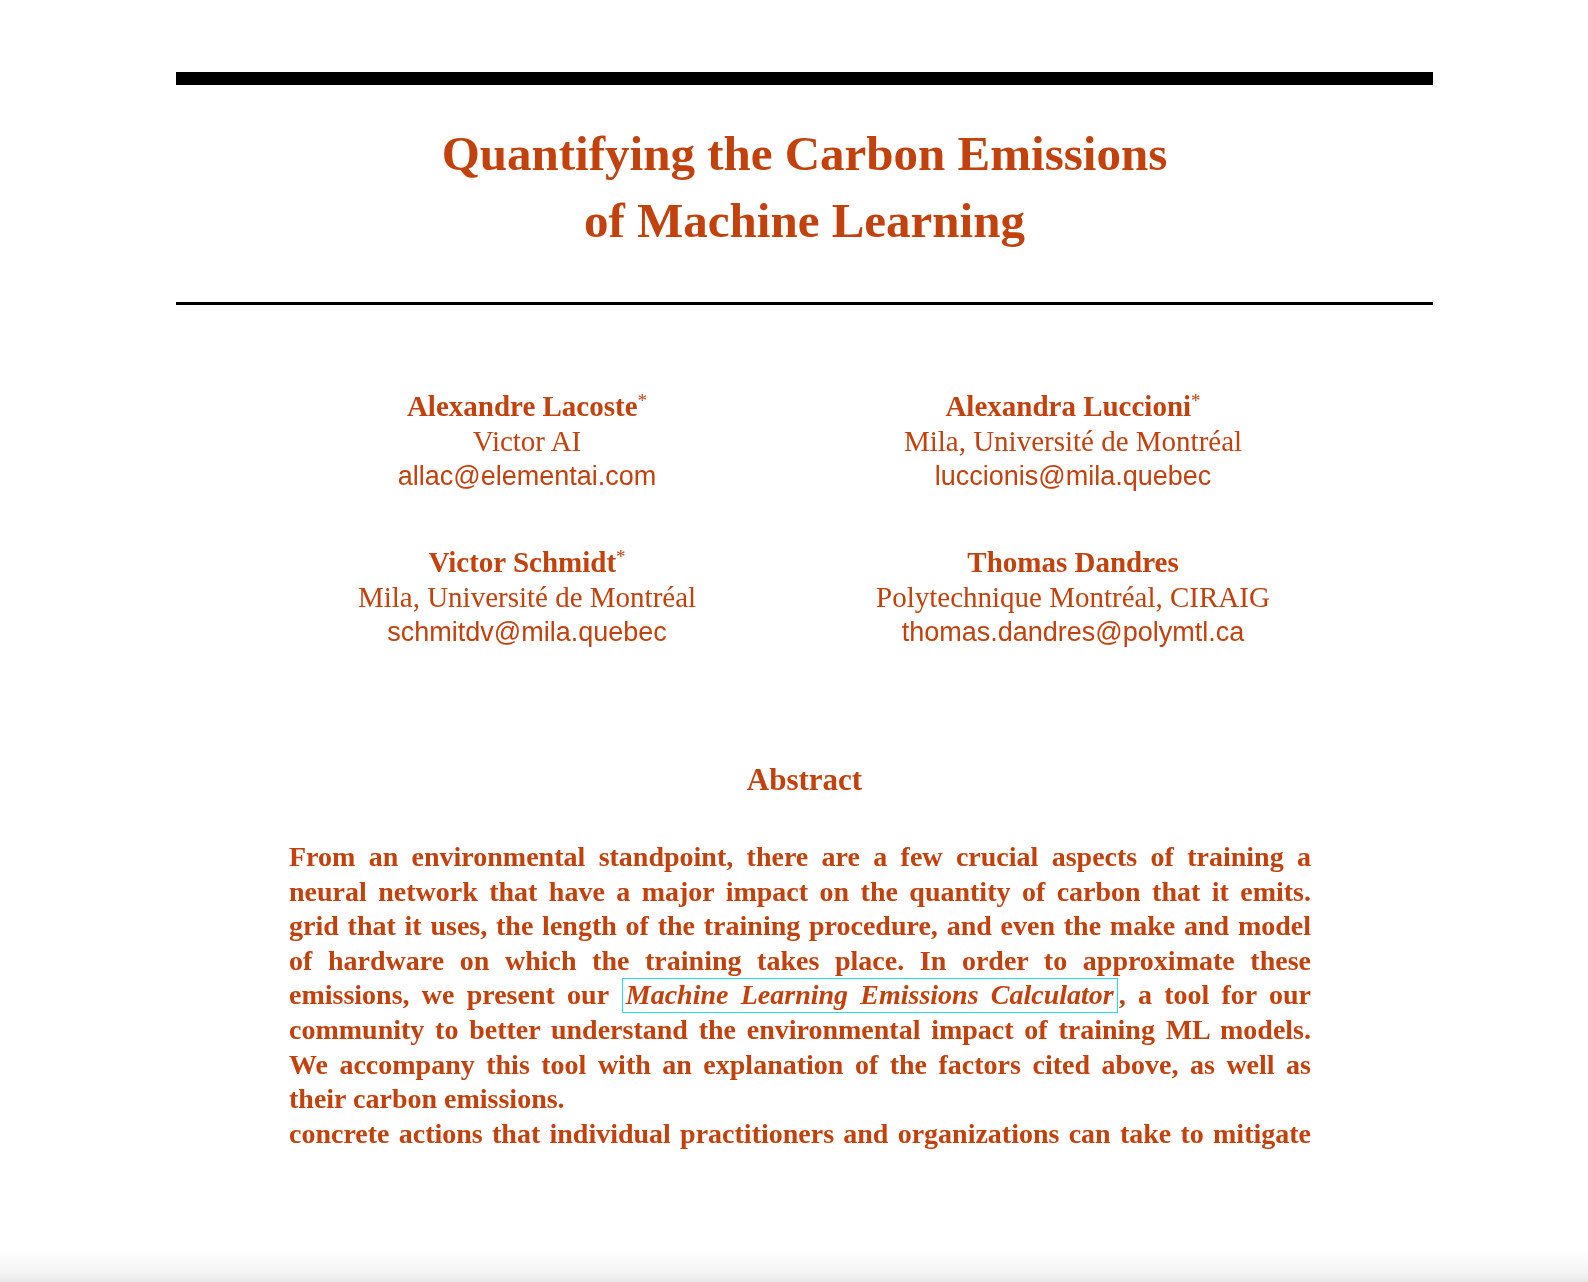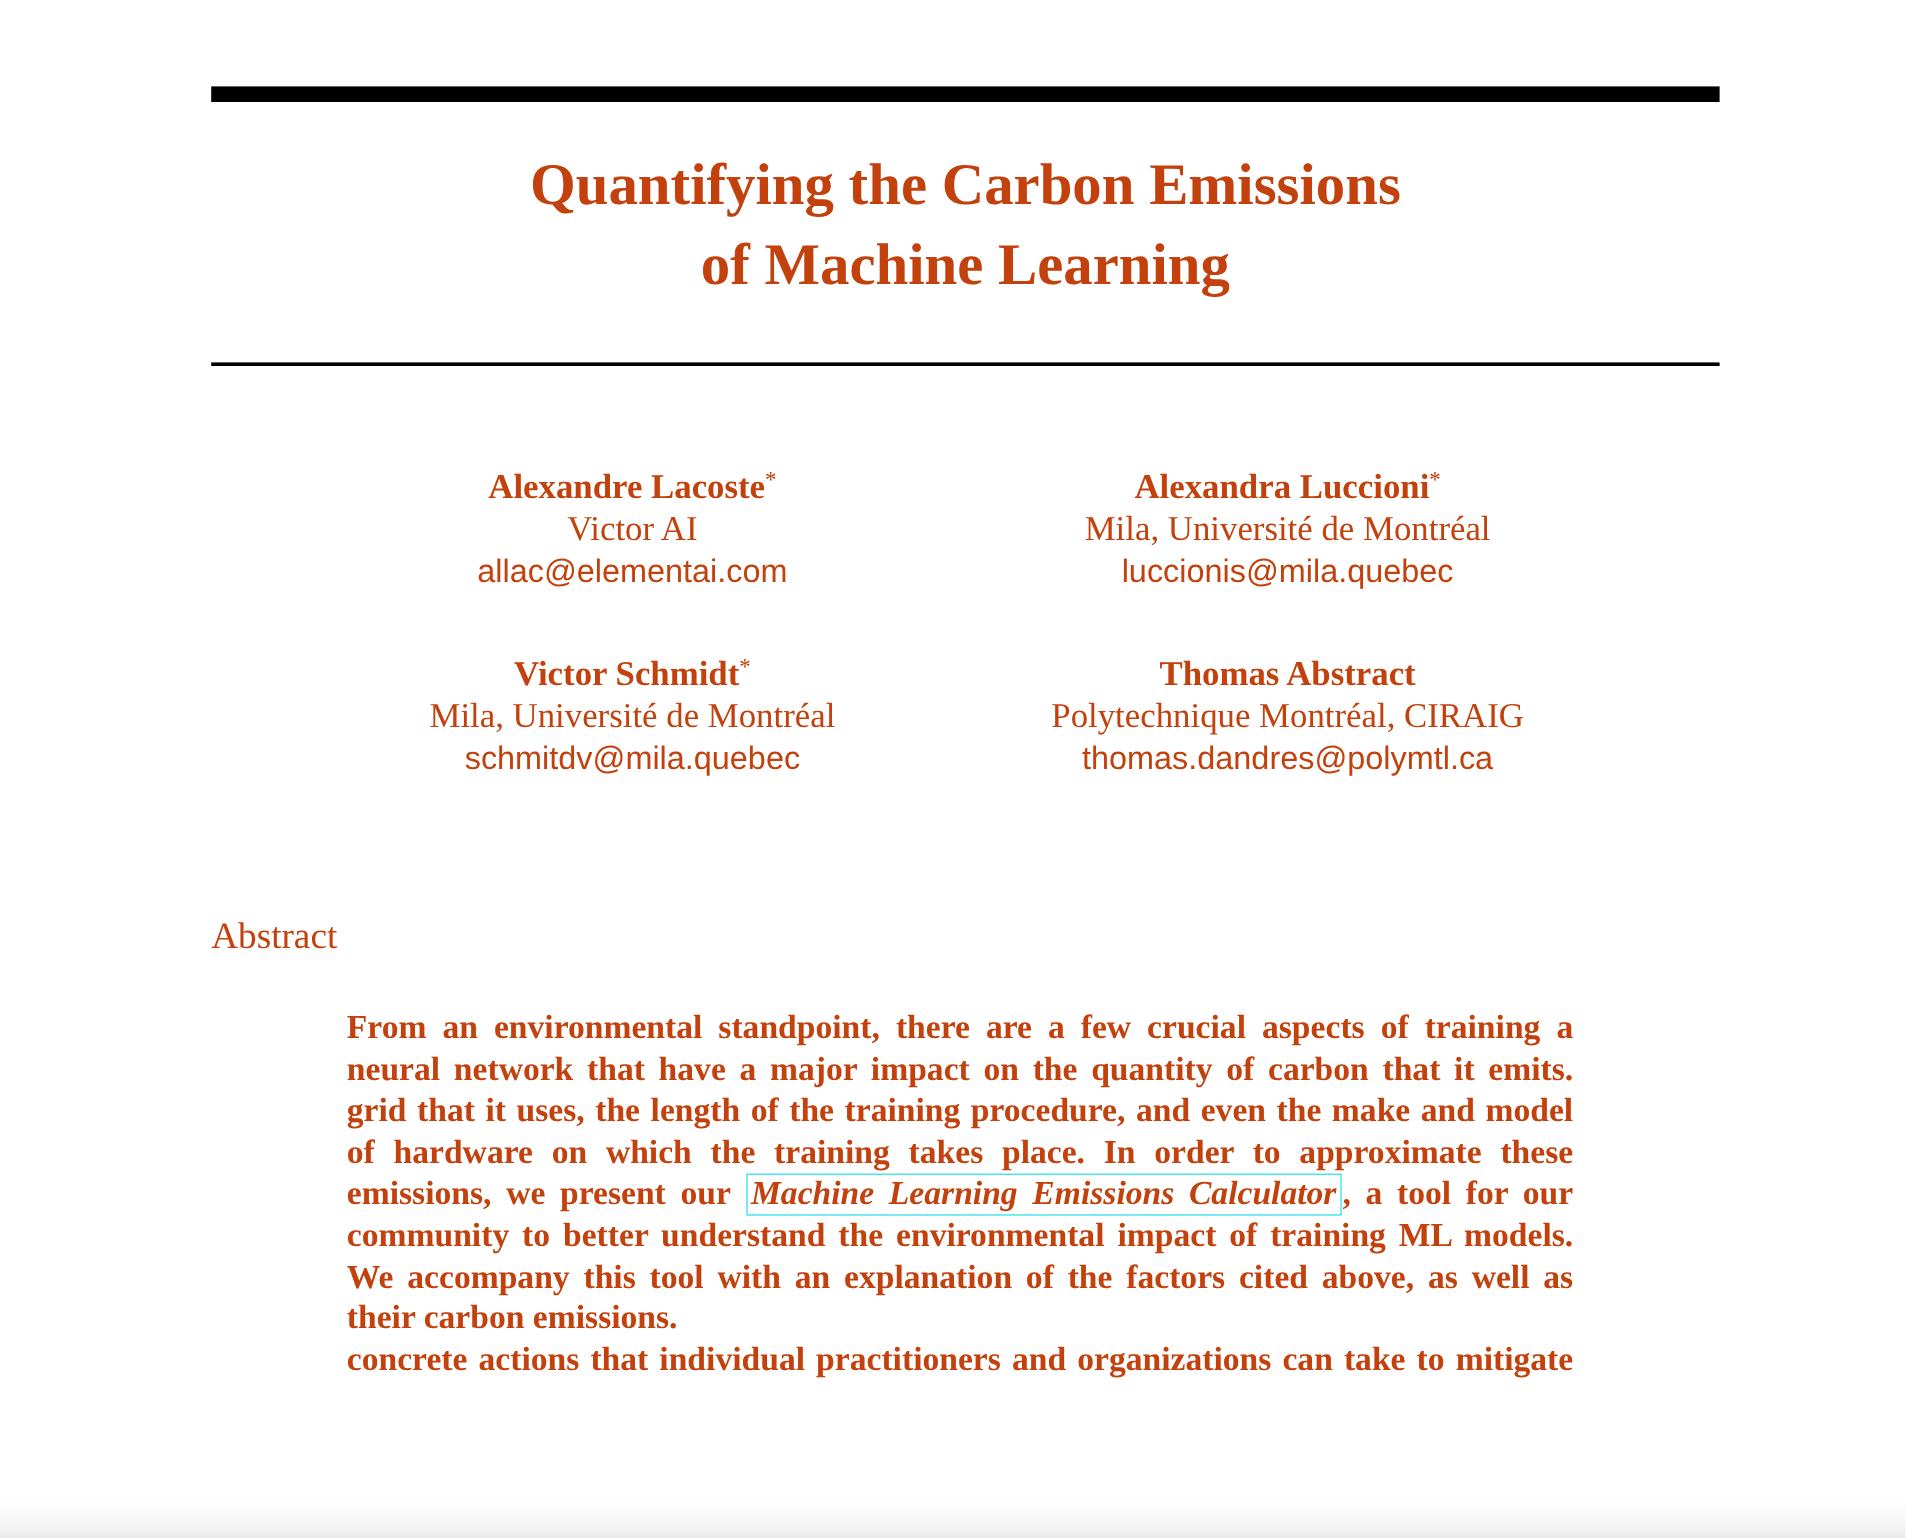--- a/index.html
+++ b/index.html
@@ -79,21 +79,22 @@
     font-family: Liberation Sans, sans-serif;
     font-size: 27px;
     letter-spacing: 0px;
   }
   .abstract-heading {
     position: absolute;
     left: 176px;
     top: 760px;
     width: 1257px;
     margin: 0;
-    font-weight: normal;
+    text-align: center;
+    font-weight: bold;
     font-size: 31px;
     line-height: 40px;
   }
   .abstract-body {
     position: absolute;
     left: 289px;
     top: 840px;
     width: 1022px;
     font-size: 28px;
     line-height: 34.6px;
@@ -151,21 +152,21 @@
         <div class="a-email">luccionis@mila.quebec</div>
       </div>
     </div>
     <div class="author-row">
       <div class="author">
         <div class="a-name"><span>Victor Schmidt</span><sup class="star">*</sup></div>
         <div class="a-affil">Mila, Université de Montréal</div>
         <div class="a-email">schmitdv@mila.quebec</div>
       </div>
       <div class="author">
-        <div class="a-name"><span>Thomas Abstract</span><sup class="star"></sup></div>
+        <div class="a-name"><span>Thomas Dandres</span><sup class="star"></sup></div>
         <div class="a-affil">Polytechnique Montréal, CIRAIG</div>
         <div class="a-email">thomas.dandres@polymtl.ca</div>
       </div>
     </div>
   </div>
 
   <h2 class="abstract-heading">Abstract</h2>
 
   <div class="abstract-body">
       <div class="abs-line"><span>From an environmental standpoint, there are a few crucial aspects of training a</span></div>

